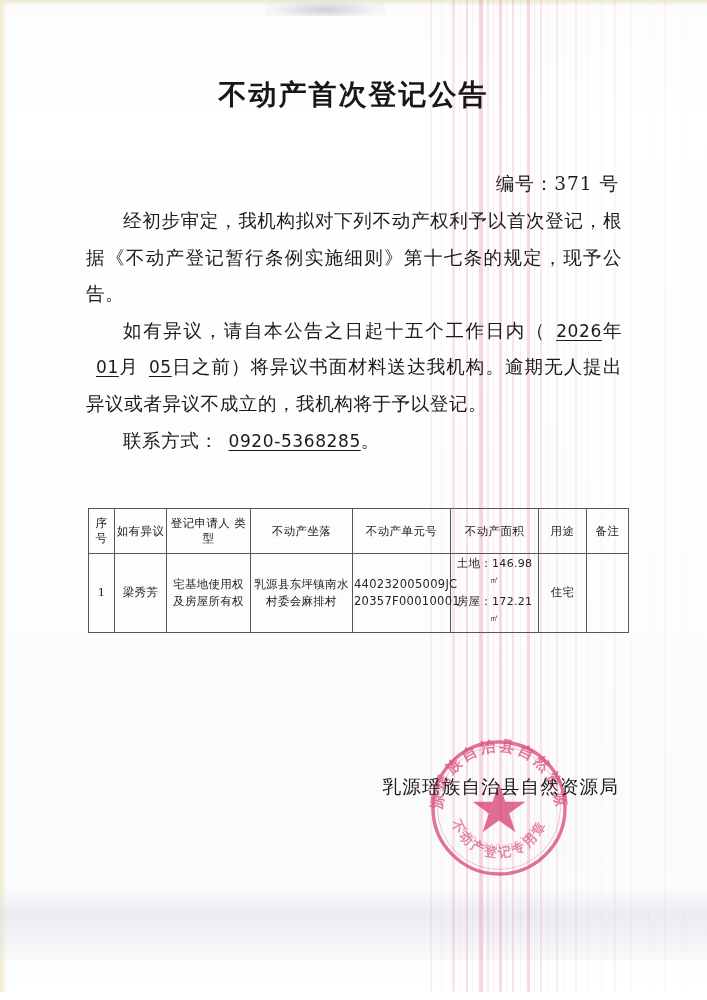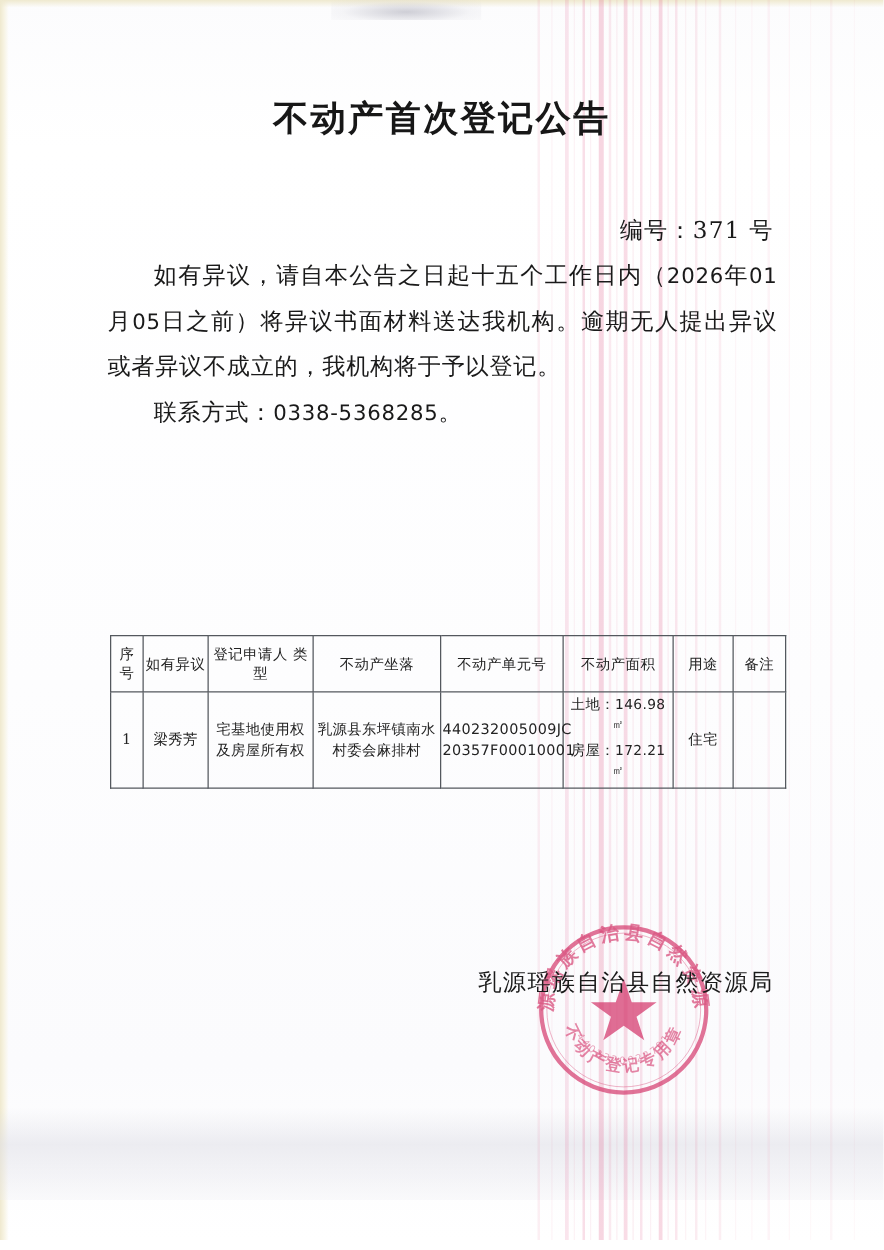--- a/index.html
+++ b/index.html
@@ -93,21 +93,21 @@
     position: absolute;
     left: 86px; top: 203px;
     width: 536px;
     font-size: 18.5px;
     line-height: 36.6px;
     text-align: justify;
     text-justify: inter-character;
     letter-spacing: 0.6px;
   }
   .para { margin: 0; text-indent: 2em; }
-  .u { text-underline-offset: 3px; }
+  .u { text-decoration: underline; text-underline-offset: 3px; margin-left: 10px; }
   .num { font-family: "DejaVu Sans", "Liberation Sans", sans-serif; font-size: 17px; }
   
   .reg-table {
     position: absolute;
     left: 88px; top: 508px;
     width: 530px;
     border-collapse: collapse;
     table-layout: fixed;
     font-family: "DejaVu Serif", "Liberation Serif", serif;
   }
@@ -217,25 +217,26 @@
     </div>
 
   <div class="content">
 
     <div class="doc-title">不动产首次登记公告</div>
 
     <div class="doc-number">编号：371 号</div>
 
     <div class="body-block">
 
+      <p class="para">经初步审定，我机构拟对下列不动产权利予以首次登记，根据《不动产登记暂行条例实施细则》第十七条的规定，现予公告。</p>
 
       <p class="para"><span>如有异议，请自本公告之日起十五个工作日内（</span><span class="u num">2026</span><span>年</span><span class="u num">01</span><span>月</span><span class="u num">05</span><span>日</span><span>之前）将异议书面材料送达我机构。逾期无人提出异议或者异议不成立的，我机构将于予以登记。</span></p>
 
 
-      <p class="para"><span>联系方式：</span><span class="u num">0338-5368285</span><span>。</span></p>
+      <p class="para"><span>联系方式：</span><span class="u num">0920-5368285</span><span>。</span></p>
 
     </div>
 
     <table class="reg-table">
       <colgroup>
         <col style="width:26px">
         <col style="width:52px">
         <col style="width:84px">
         <col style="width:102px">
         <col style="width:98px">

